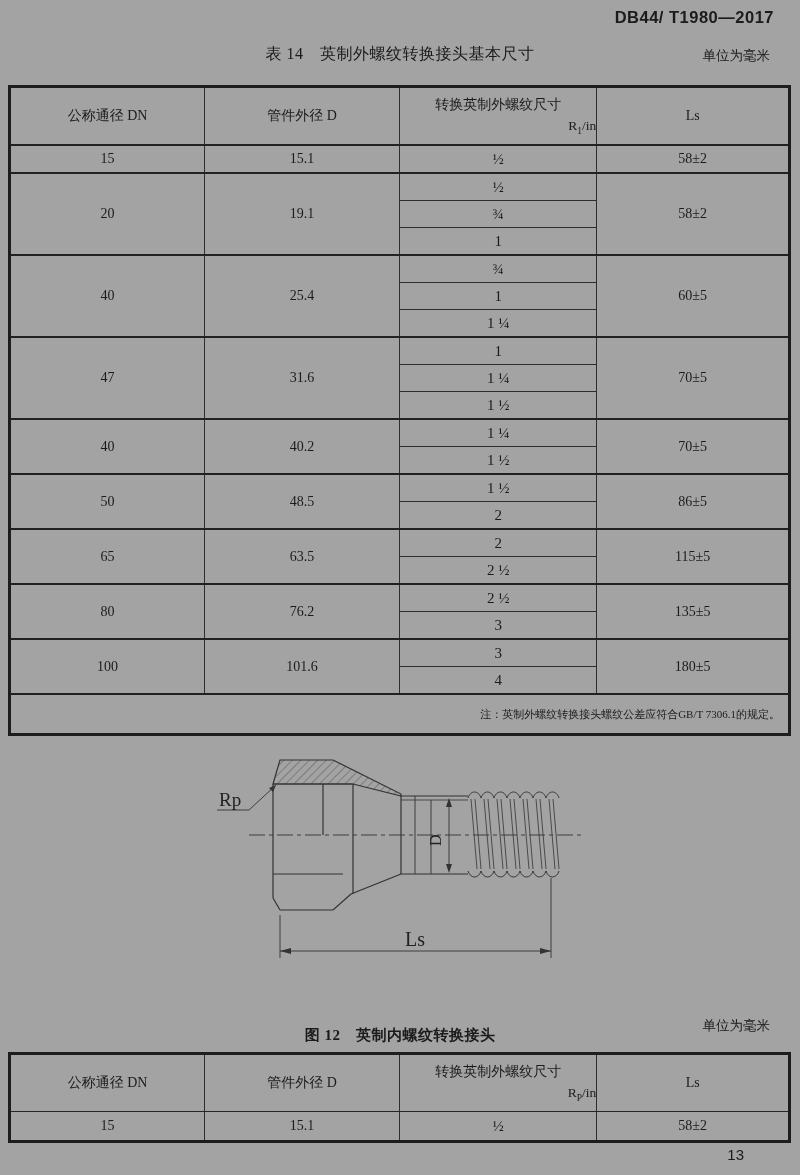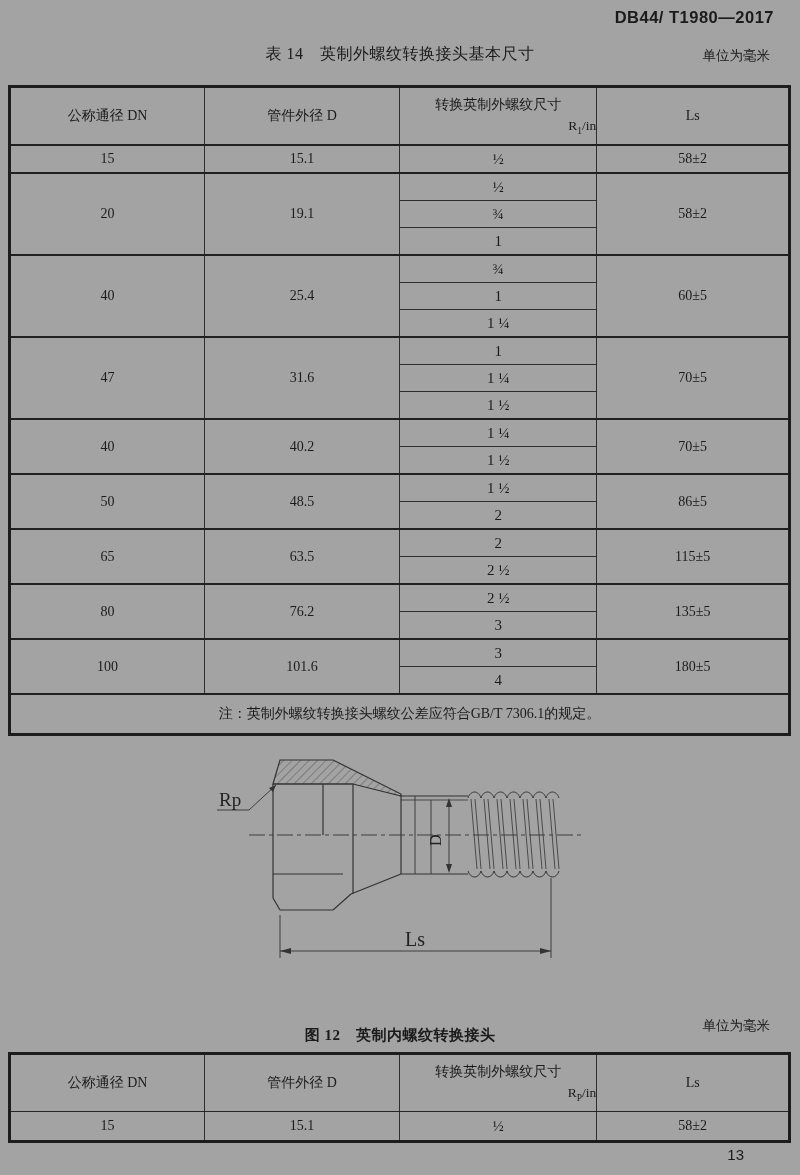--- a/index.html
+++ b/index.html
@@ -24,22 +24,22 @@
     border:3px solid #1d1d1d;
   }
   .dim-table th,.dim-table td{
     border:1px solid #2e2e2e;padding:0;font-weight:normal;vertical-align:middle;
   }
   .dim-table thead th{height:56px;line-height:1.55;border-bottom:1.5px solid #252525;}
   .dim-table tbody td{height:26px;}
   .dim-table tr.gs td{border-top:2px solid #212121;}
   .frac{font-size:15px;}
   td.note-cell{
-    border-top:2px solid #212121;text-align:center;
-    padding:6px 8px 6px 28px;font-size:14px;height:auto;
+    border-top:2px solid #212121;text-align:right;
+    padding:6px 8px 6px 28px;font-size:11px;height:auto;
   }
   .th-sub{font-size:13.5px;text-align:right;}
   sub{font-size:9.5px;}
 
   .clause{position:absolute;left:10px;top:716px;font-size:15px;}
   .clause-no{
     font-family:"Liberation Sans","DejaVu Sans",sans-serif;
     font-weight:bold;letter-spacing:2px;margin-right:16px;font-size:14.5px;
   }
   .figure-wrap{position:absolute;left:183px;top:750px;width:405px;height:218px;}

